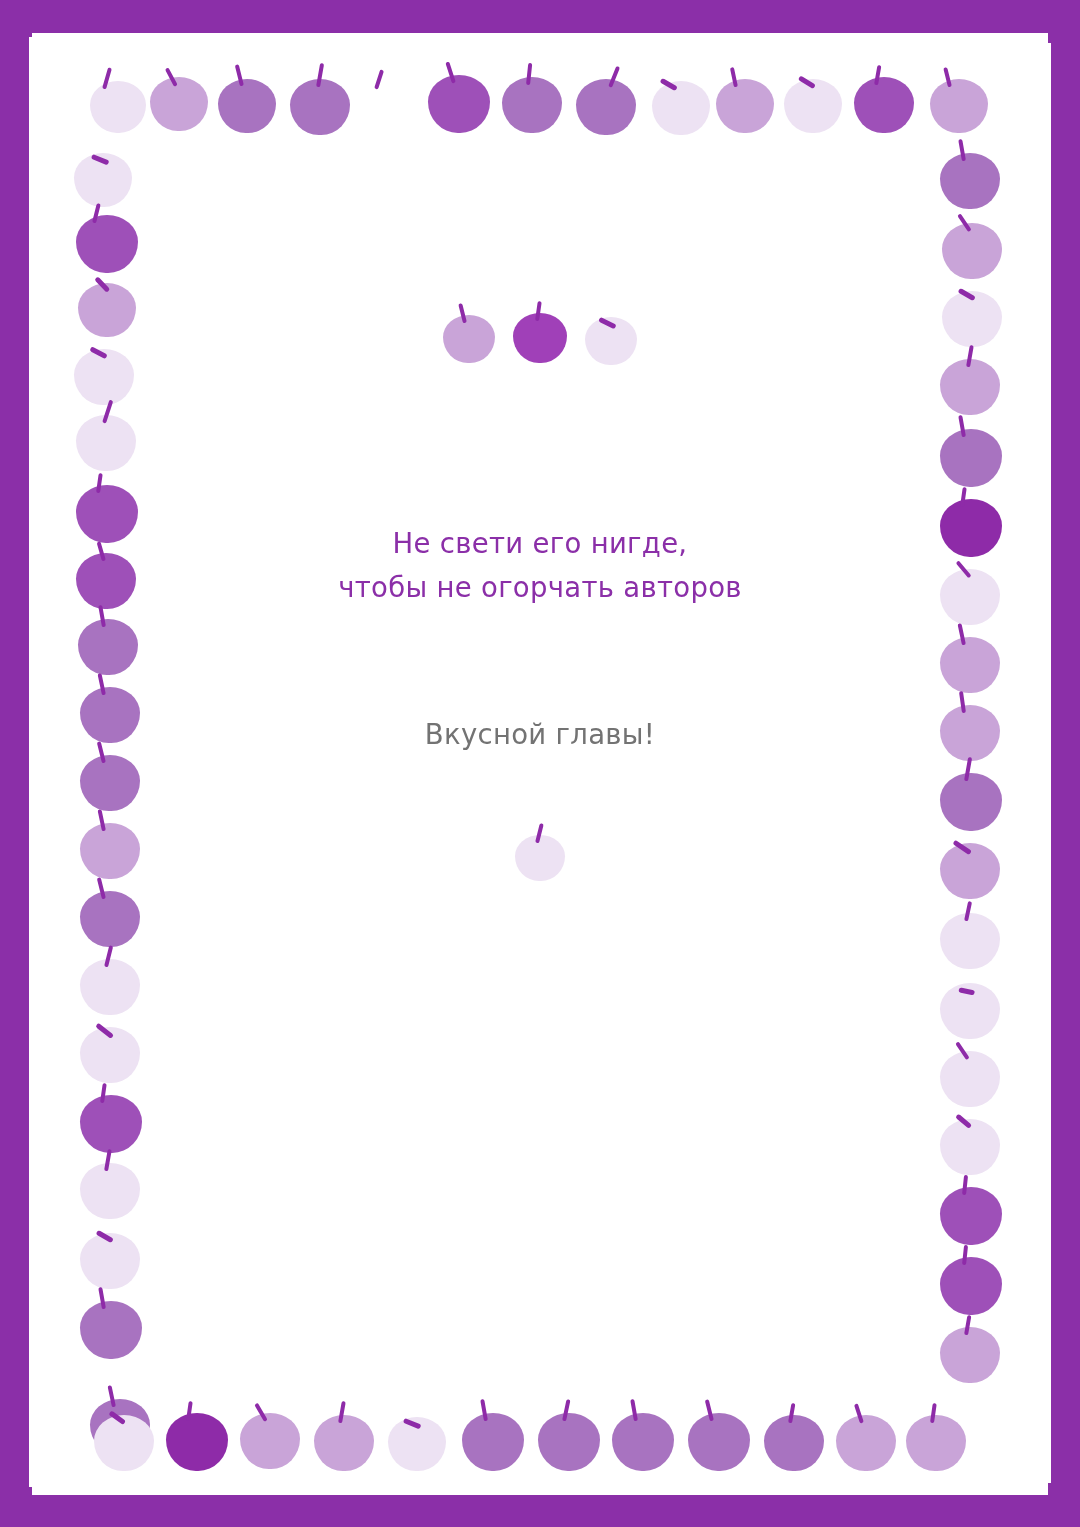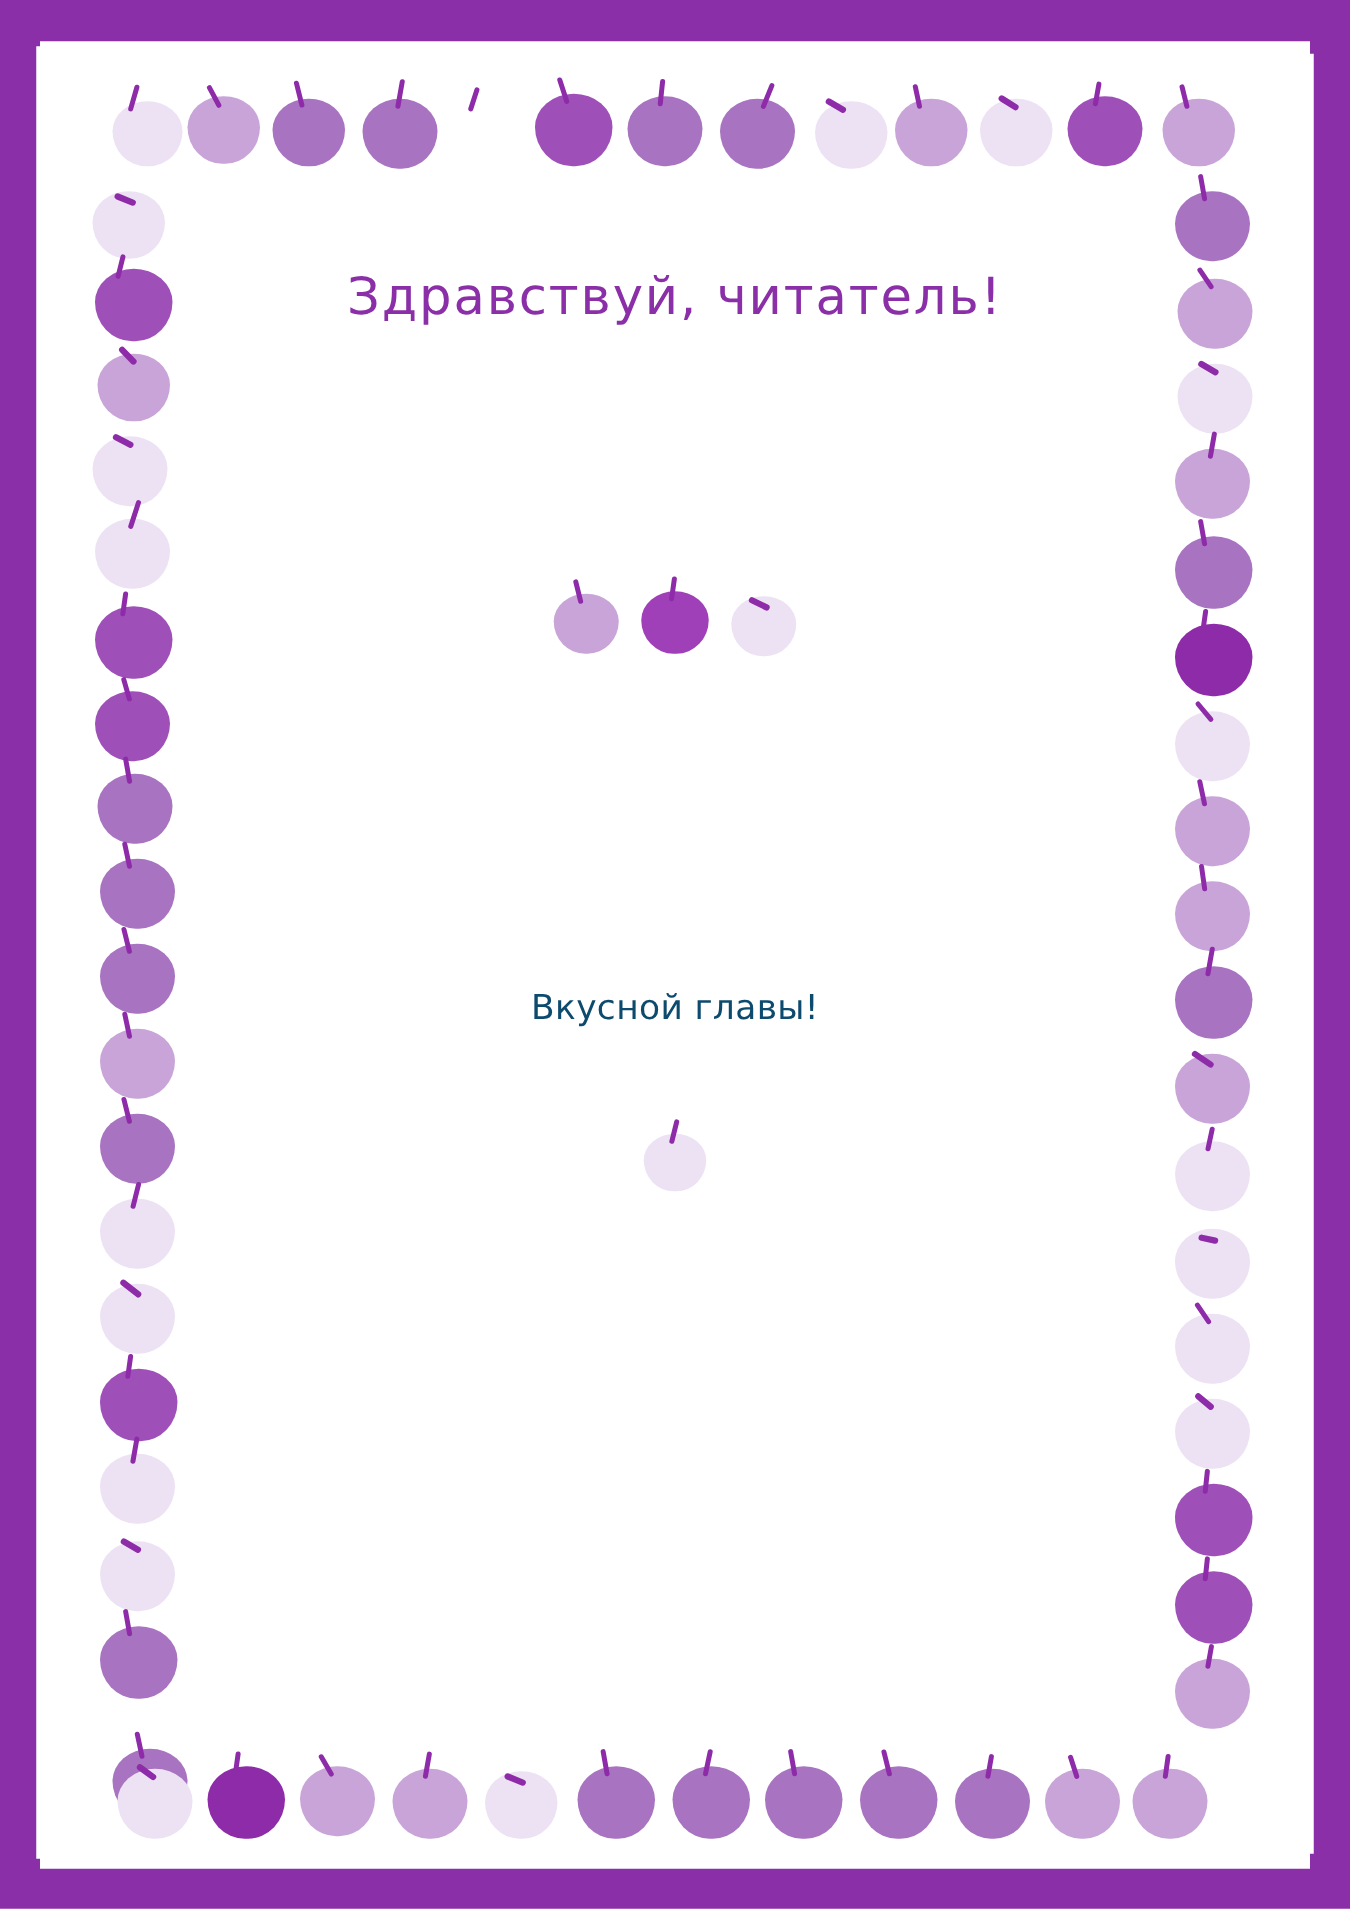--- a/index.html
+++ b/index.html
@@ -101,21 +101,21 @@
     align-items: flex-start;
     gap: 18px;
   }
   .divider-plums .plum { position: relative; }
 
   .closing {
     font-size: 27.5px;
     line-height: 42px;
     letter-spacing: 0.3px;
     margin: 0;
-    color: #0c4a6e;
+    color: #737373;
   }
 </style>
 </head>
 <body>
 
 <div class="page">
 
   <div class="border-frame">
 
     <div class="plum" style="left:58px; top:48px; width:56px; height:52px;">
@@ -365,21 +365,20 @@
         <div class="body" style="background:#C9A4D8;"></div>
         <div class="stem" style="background:#8E2BA8; height:20px; left:24px; top:-12px; transform:rotate(-18deg);"></div>
       </div>
     <div class="plum" style="left:874px; top:1382px; width:60px; height:56px;">
         <div class="body" style="background:#C9A4D8;"></div>
         <div class="stem" style="background:#8E2BA8; height:20px; left:24px; top:-12px; transform:rotate(8deg);"></div>
       </div>
   </div>
 
   <div class="content">
-    <h1 class="title">Здравствуй, читатель!</h1>
 
 
     <div class="gap-1"></div>
 
     <div class="divider-plums">
       <div class="plum" style="width:52px; height:48px; top:6px;">
           <div class="body" style="background:#C9A4D8;"></div>
           <div class="stem" style="background:#8E2BA8; height:20px; left:20px; top:-12px; transform:rotate(-14deg);"></div>
         </div>
       <div class="plum" style="width:54px; height:50px; top:4px;">
@@ -390,20 +389,22 @@
           <div class="body" style="background:#EDE2F3;"></div>
           <div class="stem" style="background:#8E2BA8; height:18px; left:28px; top:-8px; transform:rotate(-64deg); width:5px;"></div>
         </div>
     </div>
 
     <div class="gap-2"></div>
 
 
     <div class="gap-3"></div>
 
+    <p class="para" style="white-space: pre-line;">Не свети его нигде,
+чтобы не огорчать авторов</p>
 
     <div class="gap-4"></div>
 
     <p class="closing">Вкусной главы!</p>
 
     <div class="gap-5"></div>
 
     <div style="display:flex; justify-content:center;">
       <div class="plum" style="position:relative; width:50px; height:46px;">
           <div class="body" style="background:#EDE2F3;"></div>

